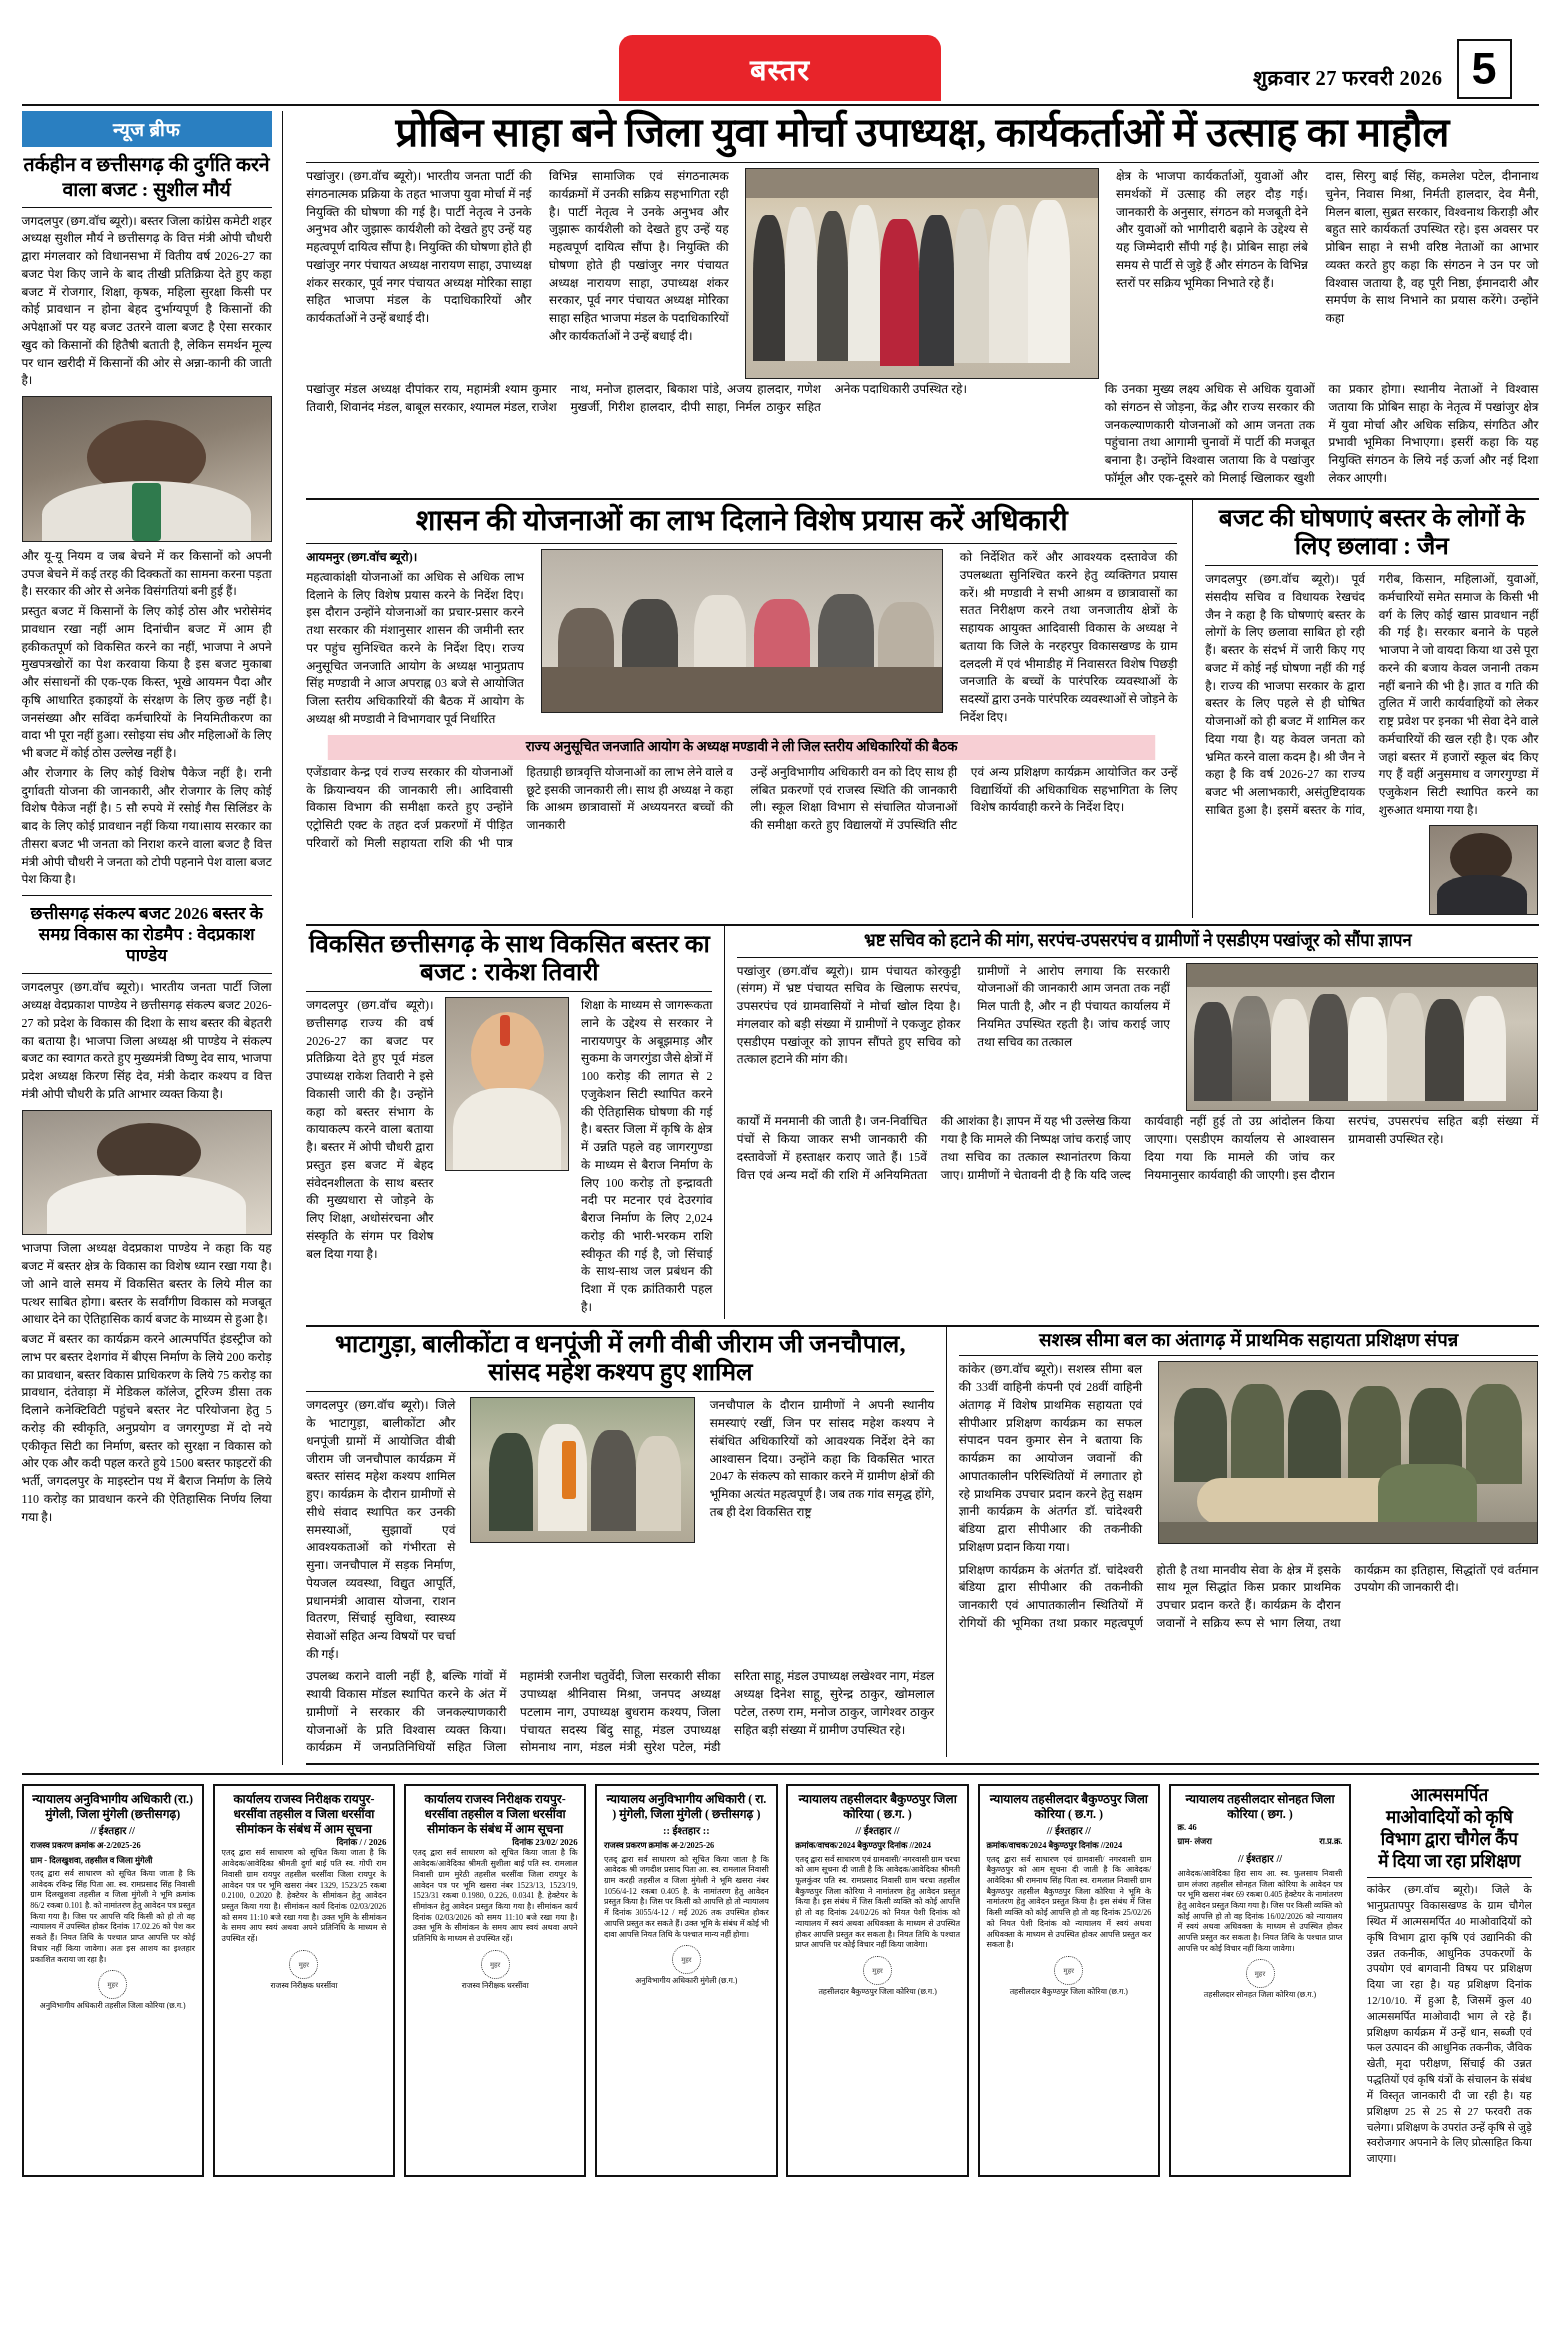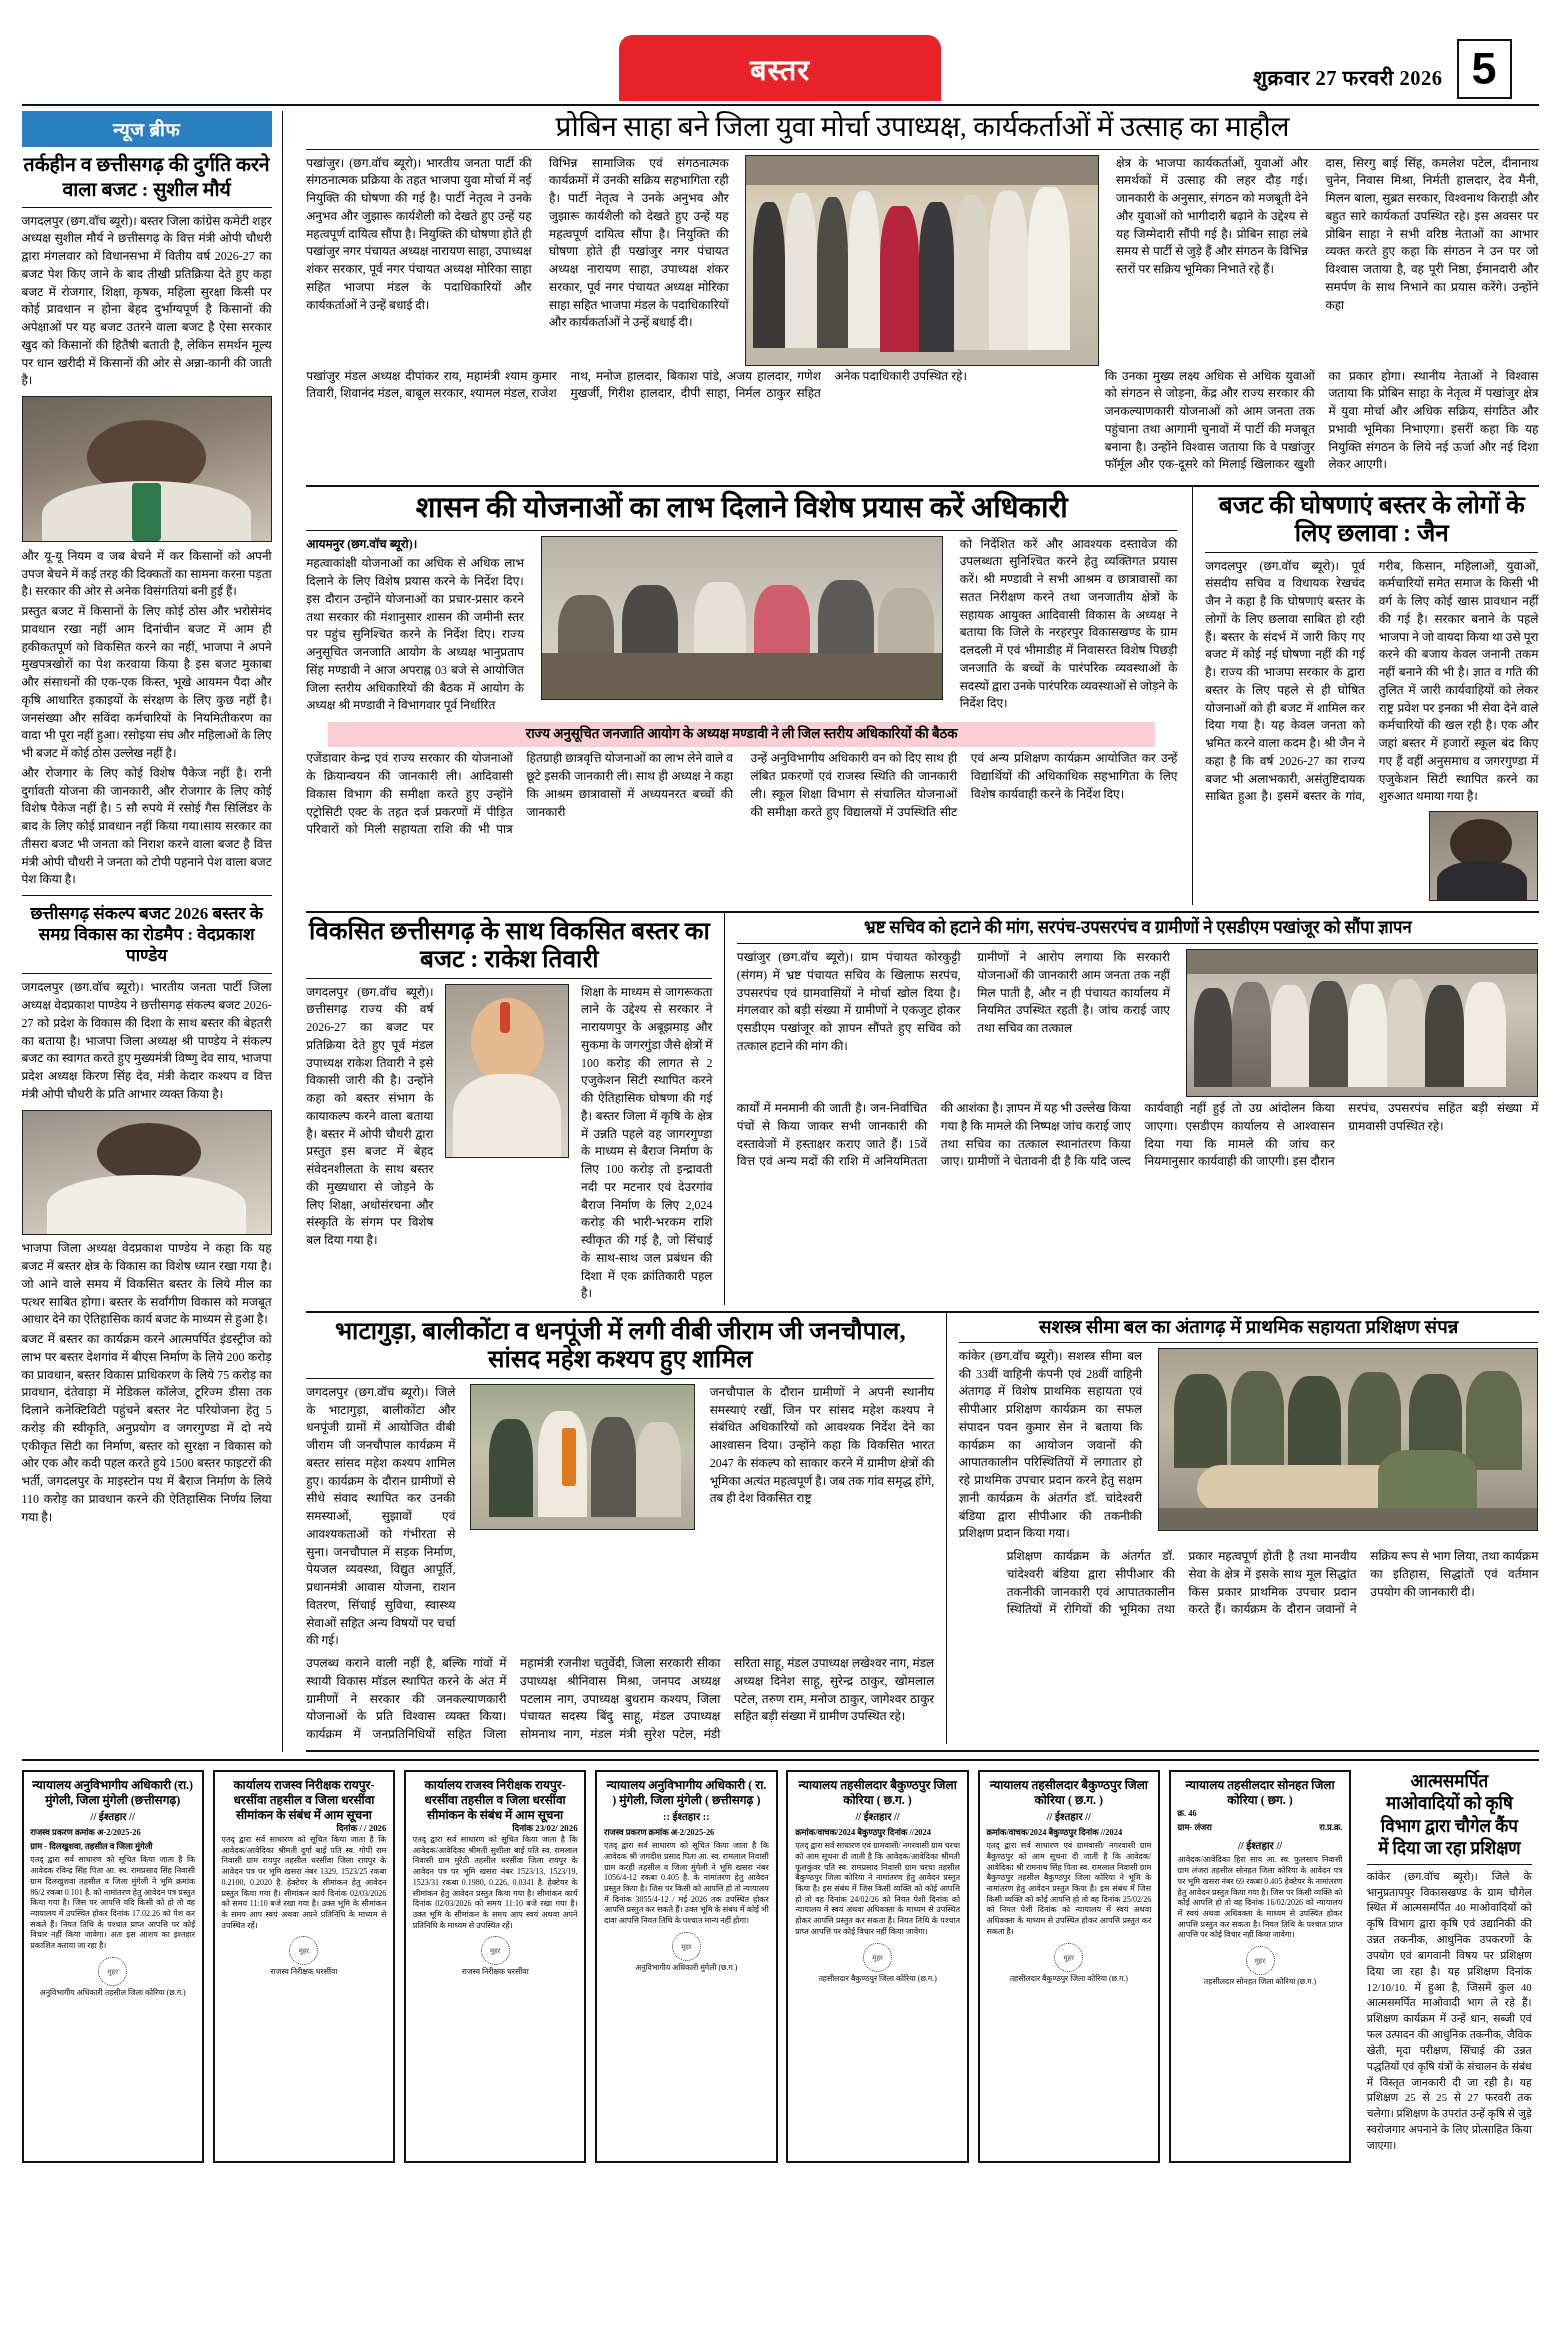--- a/index.html
+++ b/index.html
@@ -55,21 +55,21 @@
   }
   .photo-fig { position: absolute; background: rgba(0,0,0,0.35); border-radius: 45% 45% 12% 12%; }
 
   .sb-title2 {
     font-size: 17px; font-weight: bold; text-align: center; line-height: 1.25;
     padding: 6.8px 2px 5.9px; border-top: 1px solid #111; border-bottom: 1px solid #111; margin: 5.9px 0 5.9px;
   }
 
   
   .hl-xl {
-    font-size: 28px; font-weight: normal; text-align: center; line-height: 1.12;
+    font-size: 40px; font-weight: bold; text-align: center; line-height: 1.12;
     letter-spacing: -0.3px; padding-bottom: 5.9px;
   }
   .hl-lg { font-size: 29px; font-weight: bold; text-align: center; line-height: 1.14; padding: 3.9px 0 5.9px; }
   .hl-md { font-size: 24.4px; font-weight: bold; text-align: center; line-height: 1.15; padding: 3.9px 0 4.9px; }
   .hl-sm { font-size: 18.5px; font-weight: bold; text-align: center; line-height: 1.2; padding: 2.9px 0 3.9px; }
   .hl-cond { font-size: 18px; font-weight: bold; text-align: center; line-height: 1.2;
              padding: 3.9px 0 4.9px; transform: scaleX(0.92); transform-origin: center; }
 
   .sep-thick { border-top: 2px solid #111; }
   .sep-thin { border-top: 1px solid #111; }
@@ -357,21 +357,21 @@
                 <div class="photo-fig" style="left:34%;top:15%;width:14%;height:52%;background:#474e3c;border-radius:38% 38% 0 0;"></div>
                 <div class="photo-fig" style="left:50%;top:13%;width:14%;height:54%;background:#596045;border-radius:38% 38% 0 0;"></div>
                 <div class="photo-fig" style="left:66%;top:14%;width:14%;height:53%;background:#4f563f;border-radius:38% 38% 0 0;"></div>
                 <div class="photo-fig" style="left:81%;top:12%;width:15%;height:55%;background:#636a4d;border-radius:38% 38% 0 0;"></div>
                 <div class="photo-fig" style="left:10%;top:64%;width:56%;height:26%;background:#d9c9a8;border-radius:39px;"></div>
                 <div class="photo-fig" style="left:58%;top:56%;width:26%;height:42%;background:#6d7a55;border-radius:30% 30% 0 0;"></div>
                 <div class="photo-fig" style="left:0;top:88%;width:100%;height:14%;background:#6f6a5c;border-radius:0;"></div>
               </div>
             </div>
           </div>
-          <div class="body-text cols3" style="margin-top:2.9px;margin-left:48px;">
+          <div class="body-text cols3" style="margin-top:2.9px;">
             <p>प्रशिक्षण कार्यक्रम के अंतर्गत डॉ. चांदेश्वरी बंडिया द्वारा सीपीआर की तकनीकी जानकारी एवं आपातकालीन स्थितियों में रोगियों की भूमिका तथा प्रकार महत्वपूर्ण होती है तथा मानवीय सेवा के क्षेत्र में इसके साथ मूल सिद्धांत किस प्रकार प्राथमिक उपचार प्रदान करते हैं। कार्यक्रम के दौरान जवानों ने सक्रिय रूप से भाग लिया, तथा कार्यक्रम का इतिहास, सिद्धांतों एवं वर्तमान उपयोग की जानकारी दी।</p>
           </div>
         </div>
       </div>
 
       <div class="sep-thick" style="margin:5.9px 0 0;"></div>
     </div>
   </div>
 
   <div class="legal-strip">

